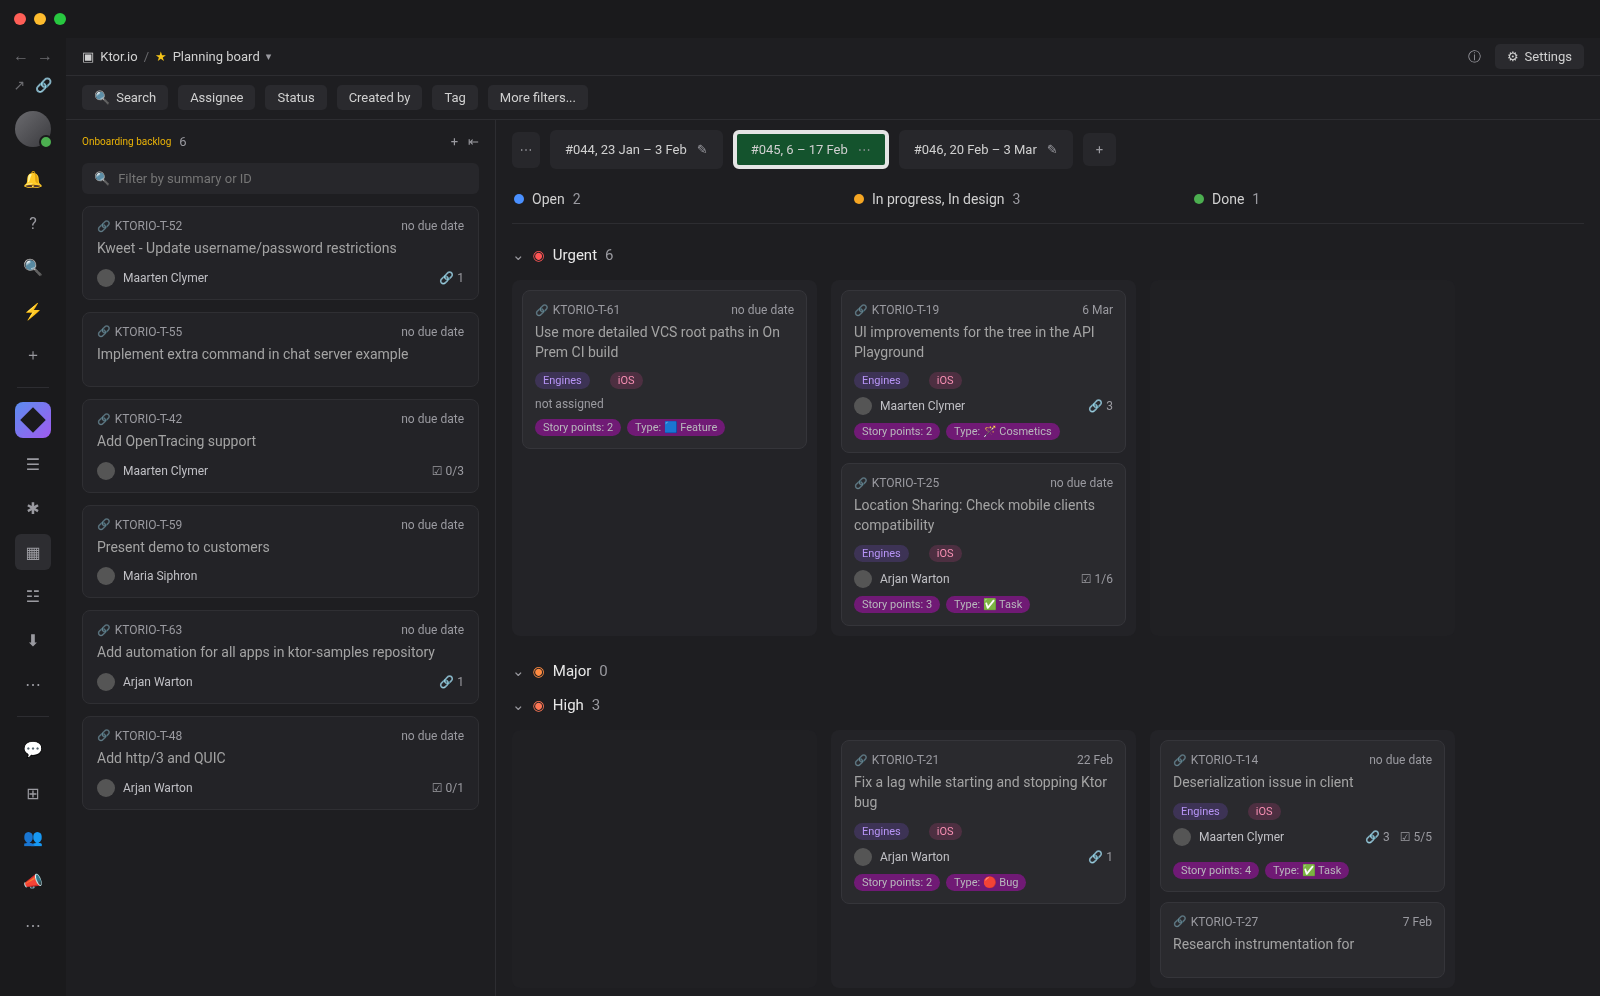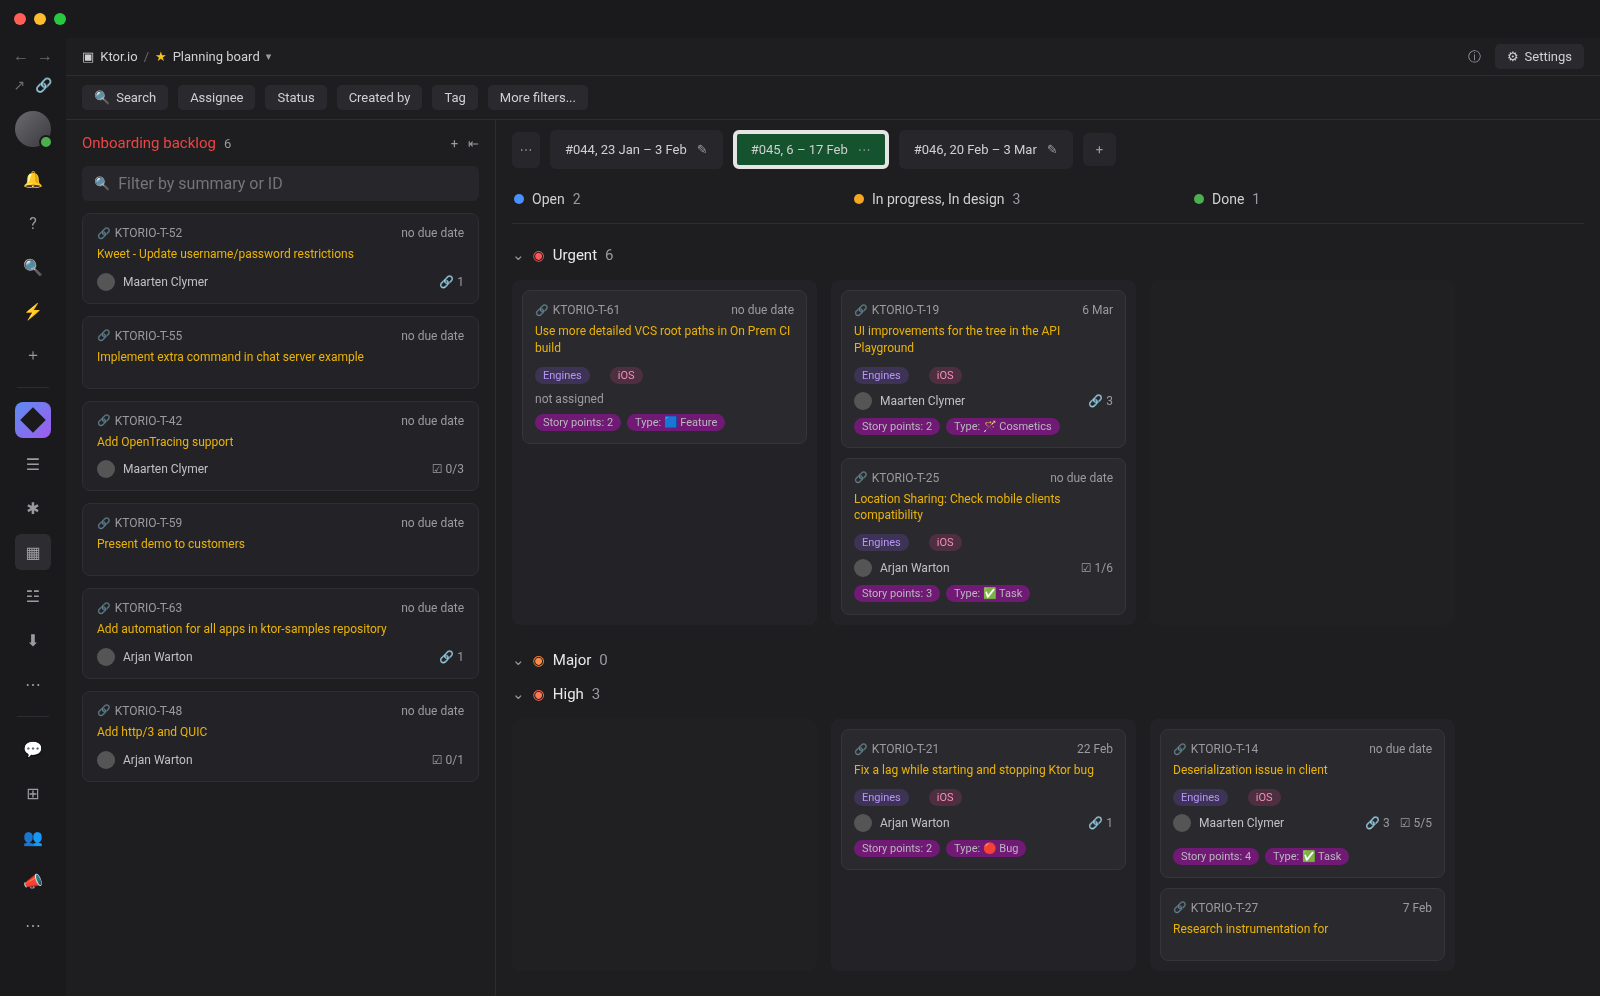--- a/index.html
+++ b/index.html
@@ -31,26 +31,26 @@
 .topbar-right{margin-left:auto;display:flex;align-items:center;gap:14px}
 .settings-btn{display:flex;align-items:center;gap:6px;background:#2a2a2e;padding:5px 12px;border-radius:5px;color:#d0d0d0}
 .filterbar{height:44px;display:flex;align-items:center;padding:0 16px;gap:10px;border-bottom:1px solid #2d2d31}
 .fchip{background:#2a2a2e;padding:5px 12px;border-radius:5px;color:#d0d0d0;display:flex;align-items:center;gap:6px;font-size:13px}
 .content{flex:1;display:flex;overflow:hidden}
 .backlog{width:430px;border-right:1px solid #2d2d31;display:flex;flex-direction:column}
 .backlog-head{padding:14px 16px;display:flex;align-items:center;gap:8px}
 .backlog-head .count{color:#9a9aa0}
 .backlog-head .actions{margin-left:auto;display:flex;gap:10px;color:#9a9aa0}
 .backlog-filter{margin:0 16px 12px;background:#27272b;border-radius:6px;padding:8px 12px;display:flex;align-items:center;gap:8px;color:#6b6b6f}
-.backlog-filter input{background:transparent;border:none;color:#fdba74;outline:none;flex:1;font-size:16px}
+.backlog-filter input{background:transparent;border:none;color:#fdba74;outline:none;flex:1;font-size:13px}
 .backlog-list{flex:1;overflow-y:auto;padding:0 16px}
 .card{background:#232327;border:1px solid #2f2f33;border-radius:8px;padding:12px 14px;margin-bottom:12px}
 .card-top{display:flex;justify-content:space-between;color:#9a9aa0;font-size:12px;margin-bottom:6px}
 .card-top .id{display:flex;align-items:center;gap:4px}
-.card-title{color:#eab308;font-size:12px;margin-bottom:10px;line-height:1.4}
+.card-title{color:#a3a3a3;font-size:14px;margin-bottom:10px;line-height:1.4}
 .card-meta{display:flex;align-items:center;gap:8px;font-size:12px;color:#c0c0c5}
 .card-meta .av{width:18px;height:18px;border-radius:50%;background:#555;display:inline-block}
 .card-meta .right{margin-left:auto;display:flex;gap:10px;align-items:center;color:#9a9aa0}
 .tags{display:flex;gap:20px;margin-bottom:8px}
 .tag{font-size:11px;padding:2px 8px;border-radius:10px}
 .tag.eng{background:rgba(139,92,246,.2);color:#b794f6}
 .tag.ios{background:rgba(236,72,153,.18);color:#f78fb3}
 .badges{display:flex;gap:6px;flex-wrap:wrap}
 .badge-pill{font-size:11px;background:#701a75;color:#b8b8bc;padding:2px 8px;border-radius:10px;display:inline-flex;align-items:center;gap:4px}
 .board{flex:1;overflow:auto;padding:10px 16px}
@@ -153,21 +153,21 @@
           <span class="fchip">Status</span>
           <span class="fchip">Created by</span>
           <span class="fchip">Tag</span>
           <span class="fchip">More filters...</span>
         </div>
     </div>
 
     <div class="content">
       <div class="backlog">
         <div class="backlog-head">
-          <span style="font-size:15px;color:#ef4444">Onboarding backlog</span>
+          <span style="font-size:10px;color:#eab308">Onboarding backlog</span>
           <span class="count">6</span>
           <div class="actions">
             <span>+</span>
             <span>⇤</span>
           </div>
         </div>
         <div class="backlog-filter">
           <span>🔍</span>
           <input placeholder="Filter by summary or ID" style="">
         </div>
@@ -206,20 +206,25 @@
                   <span>☑ 0/3</span>
                 </span>
               </div>
             </div>
             <div class="card">
               <div class="card-top">
                 <span class="id"><span class="link-ic">🔗</span> KTORIO-T-59</span>
                 <span>no due date</span>
               </div>
               <div class="card-title">Present demo to customers</div>
+              <div class="card-meta">
+                <span class="av"></span>
+                <span>Maria Siphron</span>
+                <span class="right"></span>
+              </div>
             </div>
             <div class="card">
               <div class="card-top">
                 <span class="id"><span class="link-ic">🔗</span> KTORIO-T-63</span>
                 <span>no due date</span>
               </div>
               <div class="card-title">Add automation for all apps in ktor-samples repository</div>
               <div class="card-meta">
                 <span class="av"></span>
                 <span>Arjan Warton</span>

